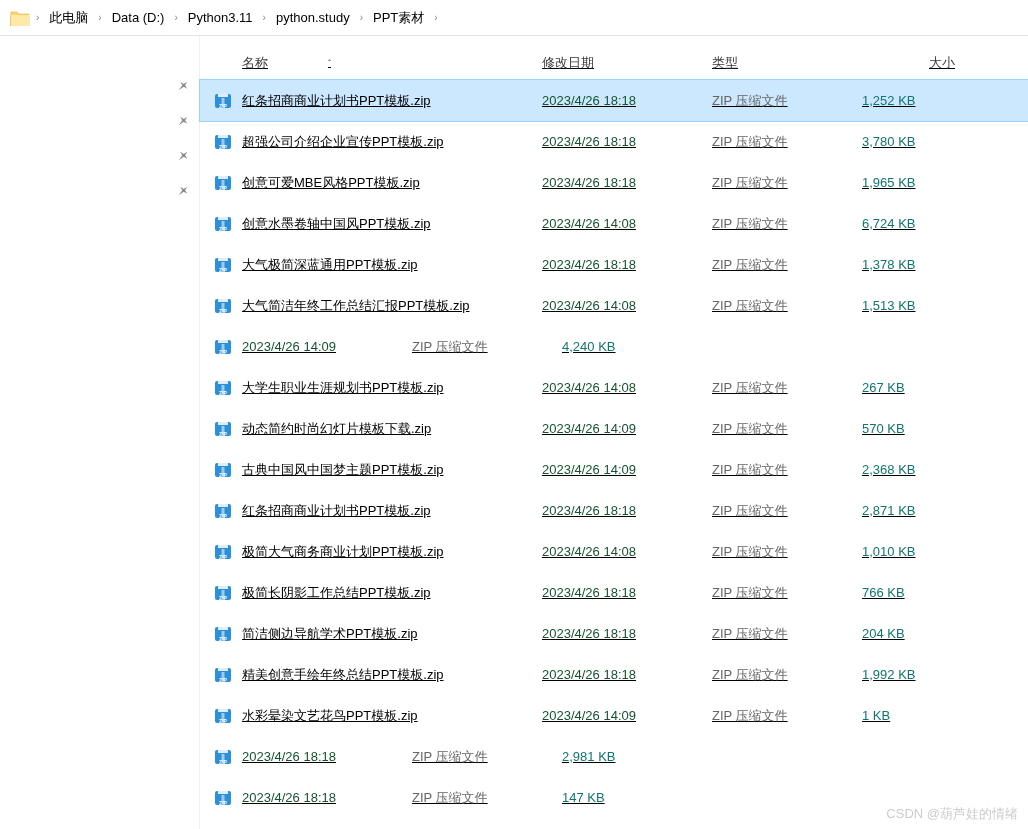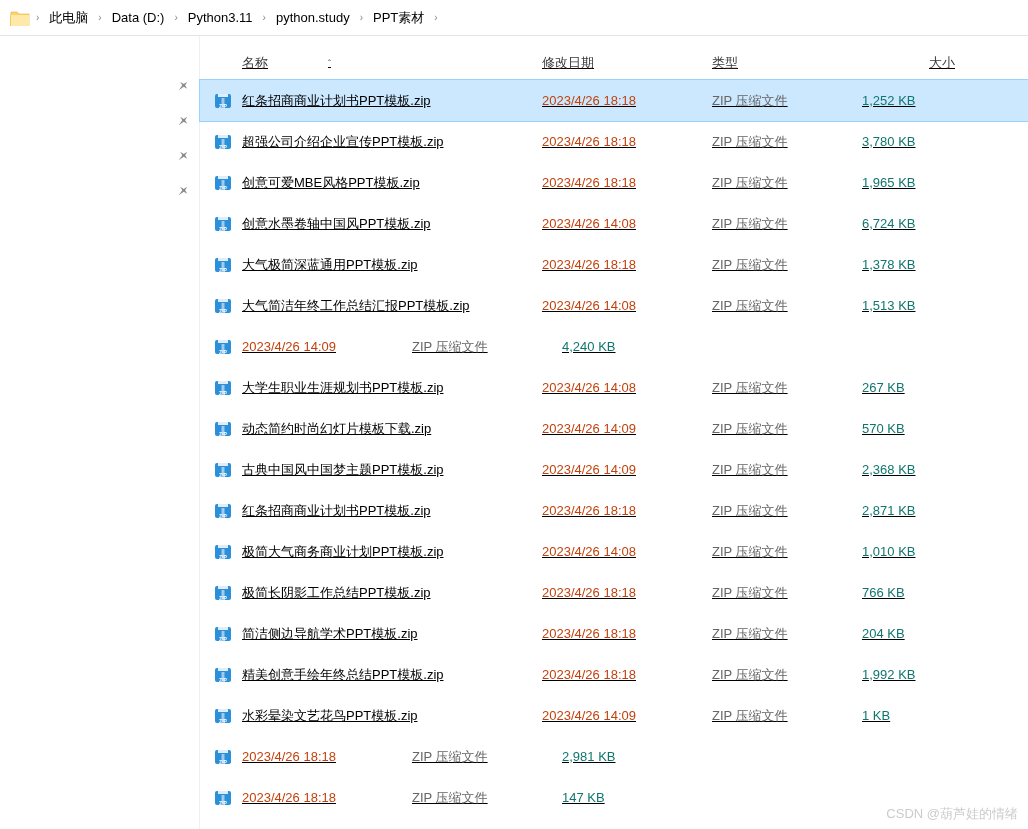--- a/index.html
+++ b/index.html
@@ -82,21 +82,21 @@
   background: #cce8ff;
   outline: 1px solid #99d1ff;
 }
 .zip-icon {
   width: 18px;
   height: 18px;
   margin-right: 10px;
   flex-shrink: 0;
 }
 .cell-name { width: 300px; color: #000; }
-.cell-date { width: 170px; color: #c2410c; }
+.cell-date { width: 170px; color: #14532d; }
 .cell-type { width: 150px; color: #666; }
 .cell-size { width: 105px; color: #0f766e; padding-right: 12px;}
 .watermark {
   position: absolute;
   bottom: 6px;
   right: 10px;
   color: #ccc;
   font-size: 13px;
   pointer-events: none;
 }

